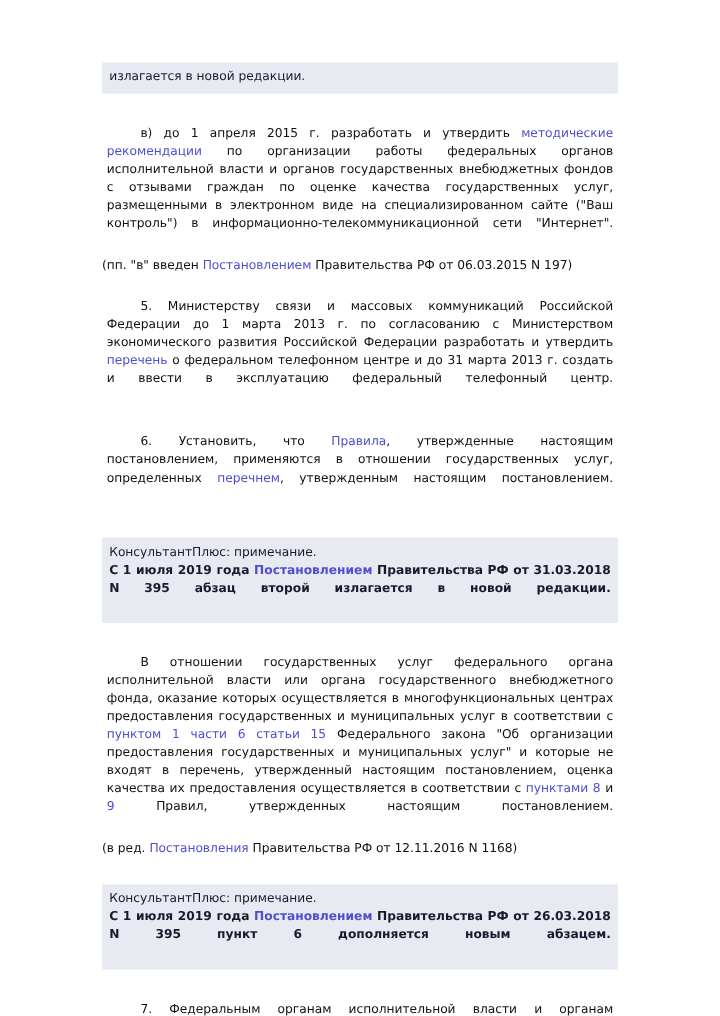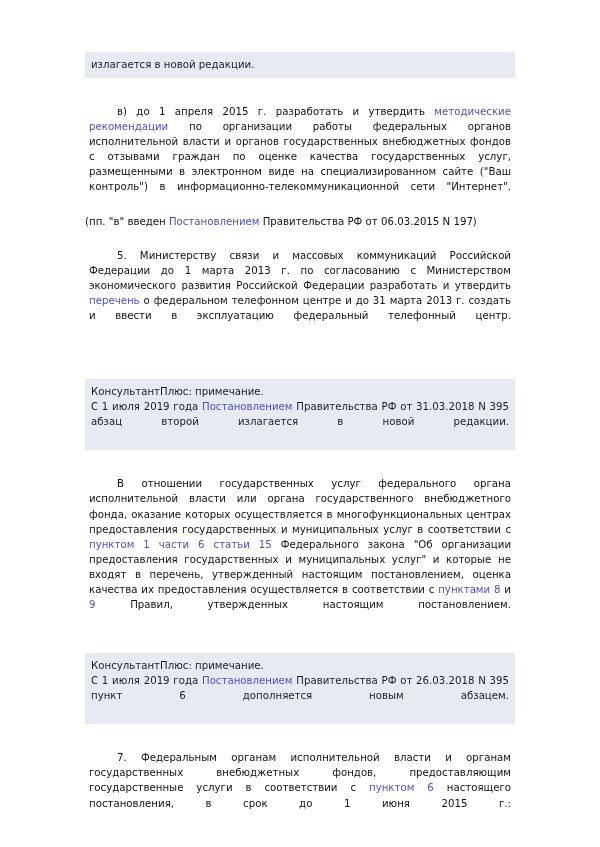--- a/index.html
+++ b/index.html
@@ -39,20 +39,21 @@
     line-height: 15px;
     text-align: justify;
     color: #1a1a2e;
     white-space: nowrap;
     overflow: visible;
   }
   .note p.just {
     white-space: normal;
     text-align: justify;
     text-justify: inter-word;
+    font-weight: bold;
   }
   p.para {
     margin: 4px;
     font-size: 10.2px;
     line-height: 15.1px;
     text-align: justify;
     text-justify: inter-word;
     text-indent: 28px;
     color: #111111;
     hyphens: none;
@@ -96,32 +97,34 @@
     <p class="para"><span>в) до 1 апреля 2015 г. разработать и утвердить </span><span class="lnk">методические рекомендации</span><span> по организации работы федеральных органов исполнительной власти и органов государственных внебюджетных фондов с отзывами граждан по оценке качества государственных услуг, размещенными в электронном виде на специализированном сайте ("Ваш контроль") в информационно-телекоммуникационной сети "Интернет".</span></p>
 
     <p class="ref"><span>(пп. "в" введен </span><span class="lnk">Постановлением</span><span> Правительства РФ от 06.03.2015 N 197)</span></p>
 
     <div class="gap-m"></div>
 
     <p class="para"><span>5. Министерству связи и массовых коммуникаций Российской Федерации до 1 марта 2013 г. по согласованию с Министерством экономического развития Российской Федерации разработать и утвердить </span><span class="lnk">перечень</span><span> о федеральном телефонном центре и до 31 марта 2013 г. создать и ввести в эксплуатацию федеральный телефонный центр.</span></p>
 
     <div class="gap-m"></div>
 
+    <p class="para"><span>6. Установить, что </span><span class="lnk">Правила</span><span>, утвержденные настоящим постановлением, применяются в отношении государственных услуг, определенных </span><span class="lnk">перечнем</span><span>, утвержденным настоящим постановлением.</span></p>
 
     <div class="gap-l"></div>
 
     <div class="note">
       <p>КонсультантПлюс: примечание.</p>
       <p class="just"><span>С 1 июля 2019 года </span><span class="lnk">Постановлением</span><span> Правительства РФ от 31.03.2018 N 395 абзац второй излагается в новой редакции.</span></p>
     </div>
 
     <div class="gap-l"></div>
 
     <p class="para"><span>В отношении государственных услуг федерального органа исполнительной власти или органа государственного внебюджетного фонда, оказание которых осуществляется в многофункциональных центрах предоставления государственных и муниципальных услуг в соответствии с </span><span class="lnk">пунктом 1 части 6 статьи 15</span><span> Федерального закона "Об организации предоставления государственных и муниципальных услуг" и которые не входят в перечень, утвержденный настоящим постановлением, оценка качества их предоставления осуществляется в соответствии с </span><span class="lnk">пунктами 8</span><span> и </span><span class="lnk">9</span><span> Правил, утвержденных настоящим постановлением.</span></p>
 
+    <p class="ref"><span>(в ред. </span><span class="lnk">Постановления</span><span> Правительства РФ от 12.11.2016 N 1168)</span></p>
 
 
     <div class="gap-l"></div>
 
     <div class="note">
       <p>КонсультантПлюс: примечание.</p>
       <p class="just"><span>С 1 июля 2019 года </span><span class="lnk">Постановлением</span><span> Правительства РФ от 26.03.2018 N 395 пункт 6 дополняется новым абзацем.</span></p>
     </div>
 
     <div class="gap-l"></div>

